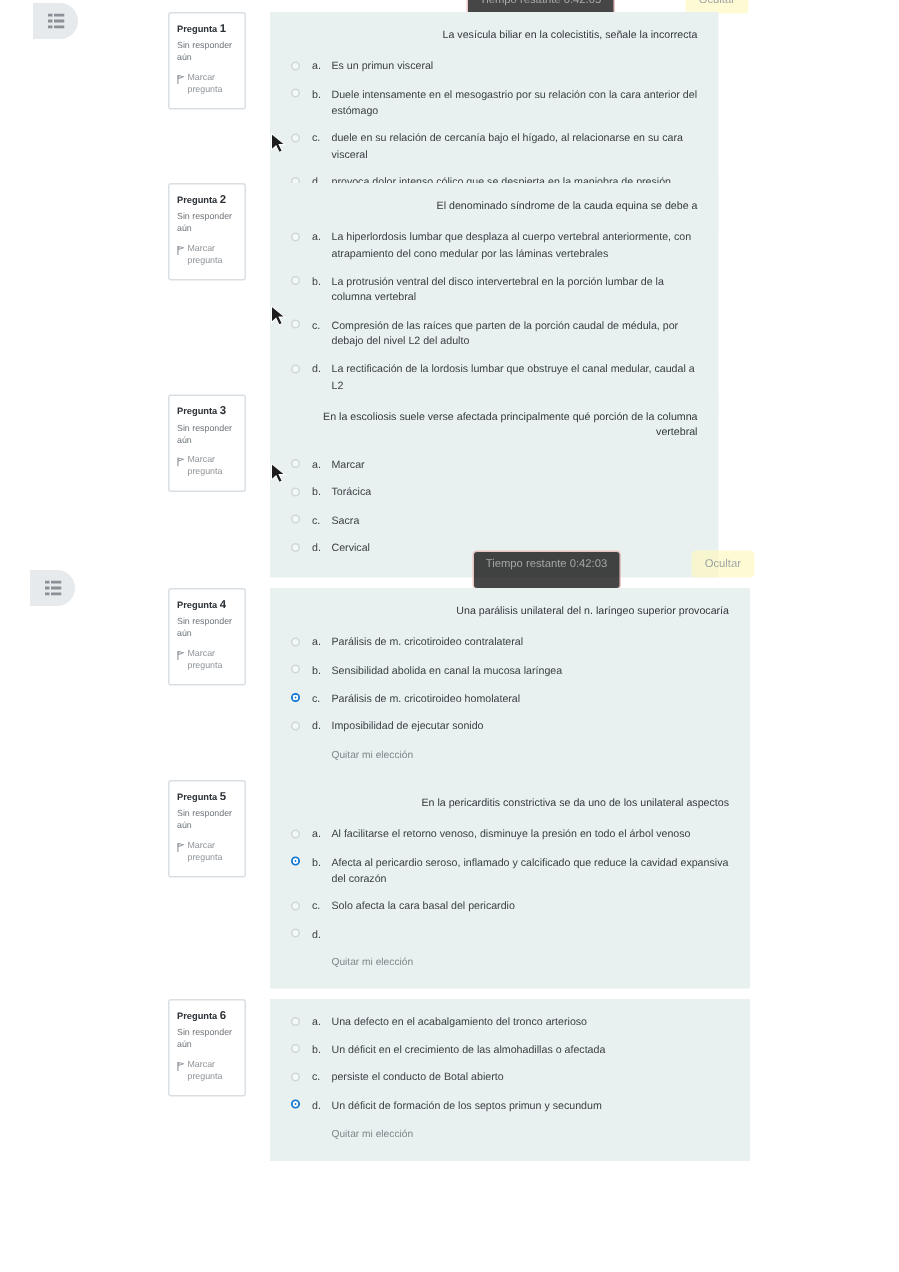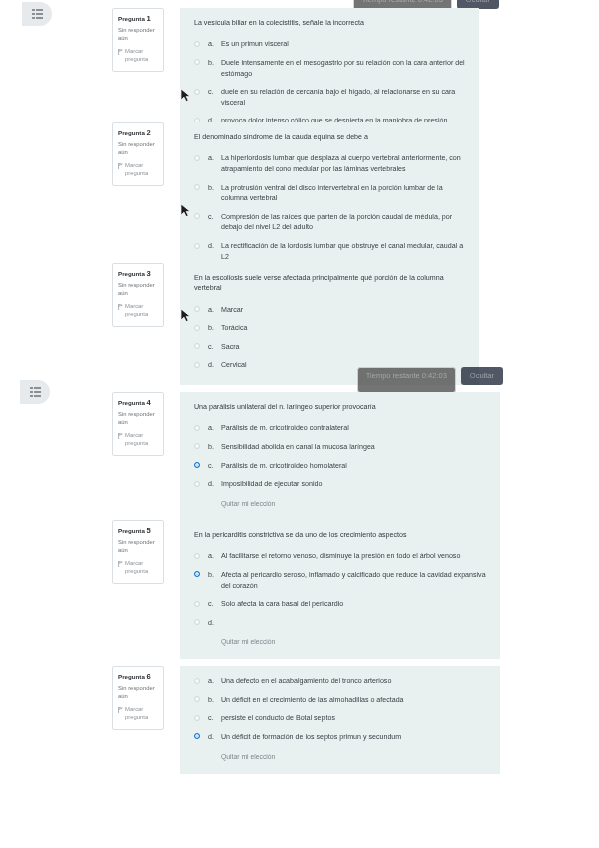--- a/index.html
+++ b/index.html
@@ -36,40 +36,41 @@
   
   .timer-row {
     position: absolute;
     right: 96px;
     display: flex; align-items: flex-start; gap: 5px;
   }
   #panel-1 .timer-row { top: -9px; right: 100px; }
   #panel-2 .timer-row { top: -3px; right: 96px; }
   .timer-box {
     border: 1px solid #e8b4b0;
-    background: #404040;
+    background: #000000;
     color: #8c8c8c;
     font-size: 7.5px;
     padding: 3px 8px 12px 8px;
     border-radius: 3px;
     white-space: nowrap;
     filter: blur(0.45px);
     opacity: .72;
   }
   .timer-btn {
-    background: #0f172a;
+    background: #fef9c3;
     color: #7b8286;
     border: none;
     font-size: 7.5px;
     padding: 4px 9px 5px 9px;
     border-radius: 3px;
     white-space: nowrap;
     filter: blur(0.45px);
     opacity: .72;
     cursor: pointer;
+    margin-left: 42px;
   }
 
   
   .qrow { position: absolute; display: flex; align-items: flex-start; }
   .qinfo {
     width: 52px;
     border: 1px solid #dadfe3;
     background: #ffffff;
     border-radius: 2px;
     padding: 5px 5px 7px 5px;
@@ -91,20 +92,21 @@
 
   .qbody {
     background: #e8f1f0;
     margin-left: 16px;
     padding: 10px 14px 14px 14px;
     flex: 1 1 auto;
   }
   .qtext {
     font-size: 7.1px; color: #33383d; line-height: 1.45;
     margin-bottom: 11px;
+    text-align: right;
   }
   .answers { display: flex; flex-direction: column; }
   .answer {
     display: flex; align-items: flex-start;
     margin-bottom: 8px;
     cursor: pointer;
   }
   .answer:last-of-type { margin-bottom: 0; }
   .radio {
     flex: 0 0 auto;
@@ -363,21 +365,21 @@
         <div class="qinfo-state">Sin responder aún</div>
         <div class="qinfo-flag">
           <svg class="flag-icon" width="5" height="6" viewBox="0 0 5 6">
             <path d="M0.6 0 L0.6 6" stroke="#9aa0a5" stroke-width="0.8" fill="none"></path>
             <path d="M1 0.3 L4.3 1.2 L1 2.3 Z" fill="none" stroke="#9aa0a5" stroke-width="0.7"></path>
           </svg>
           <span>Marcar pregunta</span>
         </div>
       </div>
       <div class="qbody">
-        <div class="qtext">En la pericarditis constrictiva se da uno de los crecimiento aspectos</div>
+        <div class="qtext">En la pericarditis constrictiva se da uno de los unilateral aspectos</div>
         <div class="answers">
           <label class="answer">
             <span class="radio"></span>
             <span class="alabel">a.</span>
             <span class="atext">Al facilitarse el retorno venoso, disminuye la presión en todo el árbol venoso</span>
           </label>
           <label class="answer">
             <span class="radio checked"></span>
             <span class="alabel">b.</span>
             <span class="atext">Afecta al pericardio seroso, inflamado y calcificado que reduce la cavidad expansiva del corazón</span>
@@ -419,21 +421,21 @@
             <span class="atext">Una defecto en el acabalgamiento del tronco arterioso</span>
           </label>
           <label class="answer">
             <span class="radio"></span>
             <span class="alabel">b.</span>
             <span class="atext">Un déficit en el crecimiento de las almohadillas o afectada</span>
           </label>
           <label class="answer">
             <span class="radio"></span>
             <span class="alabel">c.</span>
-            <span class="atext">persiste el conducto de Botal septos</span>
+            <span class="atext">persiste el conducto de Botal abierto</span>
           </label>
           <label class="answer">
             <span class="radio checked"></span>
             <span class="alabel">d.</span>
             <span class="atext">Un déficit de formación de los septos primun y secundum</span>
           </label>
         </div>
         <div class="clear-link">Quitar mi elección</div>
       </div>
     </div>

